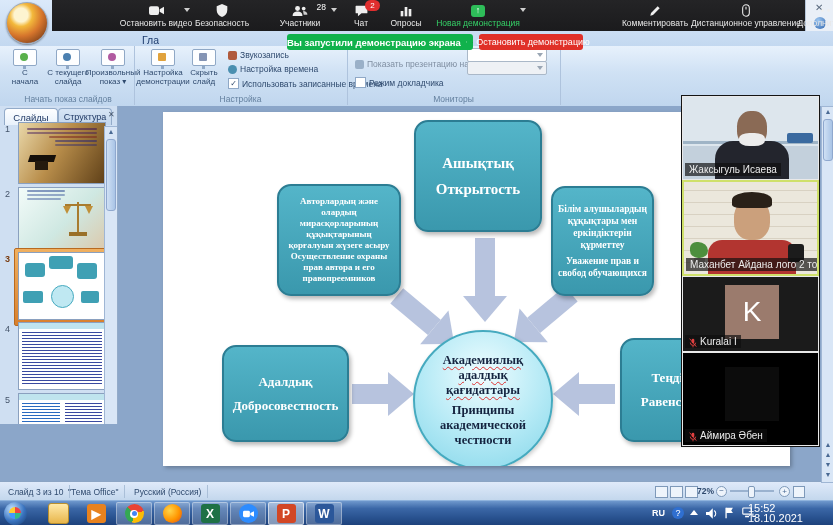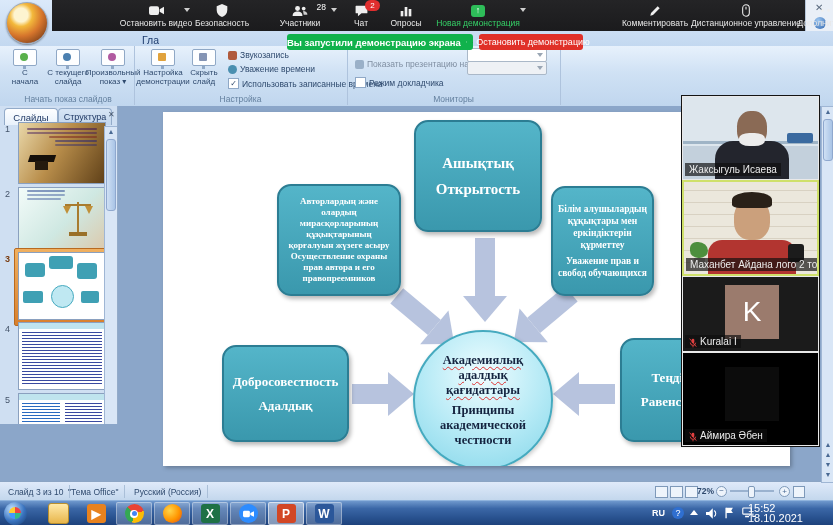--- a/index.html
+++ b/index.html
@@ -131,21 +131,21 @@
           </div>
         <div class="cap">Скрыть
 слайд</div>
       </div>
       <div class="smallrow" style="left:94px;top:4px">
         <span class="ricon" style="background:#b05a3c"></span>
         <span>Звукозапись</span>
       </div>
       <div class="smallrow" style="left:94px;top:18px">
         <span class="ricon" style="background:#4a8fb0;border-radius:50%"></span>
-        <span>Уважение времени</span>
+        <span>Настройка времена</span>
       </div>
       <div class="smallrow" style="left:94px;top:32px">
         <span class="chk">✓</span>
         <span>Использовать записанные времена</span>
       </div>
       <div class="rglabel">Настройка</div>
     </div>
 
     <div class="rgroup" style="left:347px;width:213px">
       <div class="combo" style="left:120px;top:2px"></div>
@@ -258,22 +258,22 @@
     </div>
     <div class="tealbox" style="left:251px;top:8px;width:128px;height:112px;font-size:15px;line-height:26px">
       <div>Ашықтық</div>
       <div>Открытость</div>
     </div>
     <div class="tealbox" style="left:388px;top:74px;width:103px;height:110px;font-size:9.5px;line-height:12px;padding:4px">
       <div>Білім алушылардың құқықтары мен еркіндіктерін құрметтеу</div>
       <div style="margin-top:4px">Уважение прав и свобод обучающихся</div>
     </div>
     <div class="tealbox" style="left:59px;top:233px;width:127px;height:97px;font-size:13px;line-height:24px">
+      <div>Адалдық</div>
       <div>Добросовестность</div>
-      <div>Адалдық</div>
     </div>
     <div class="tealbox" style="left:457px;top:226px;width:102px;height:104px;font-size:13px;line-height:24px">
       <div>Теңдік</div>
       <div>Равенство</div>
     </div>
     <div class="circle" style="left:250px;top:218px;width:140px;height:140px;font-size:12.5px;line-height:15px;padding:0 12px">
       <div class="wavy">Академиялық адалдық қағидаттары</div>
       <div style="margin-top:5px">Принципы академической честности</div>
     </div>
   </div>

